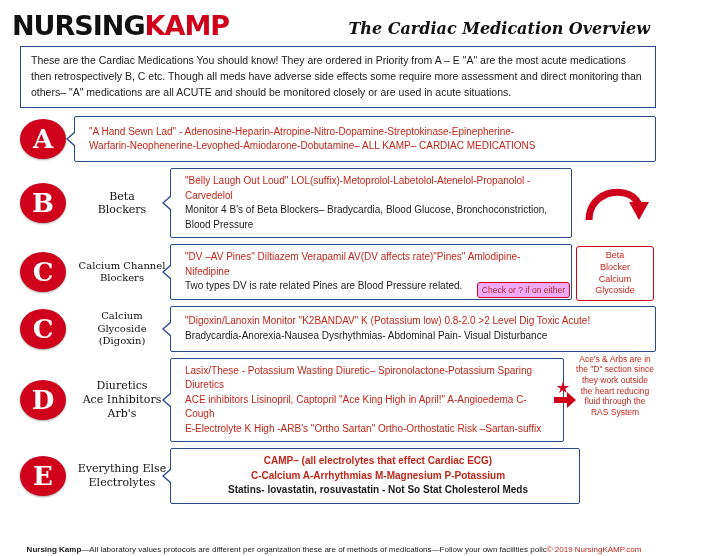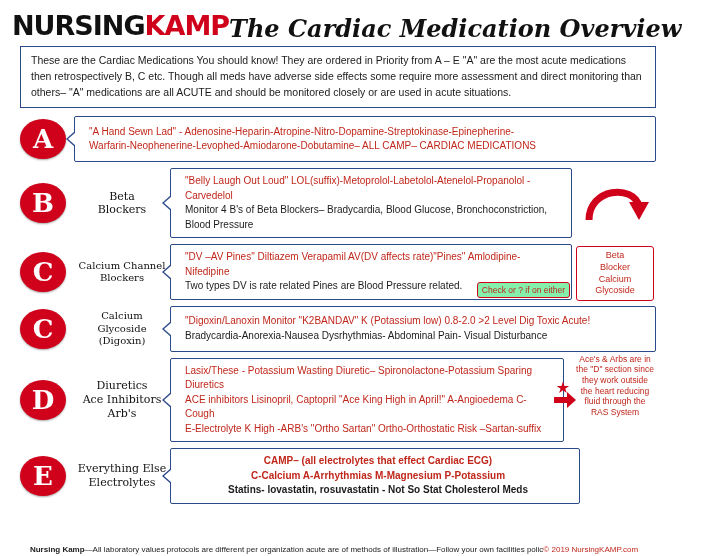--- a/index.html
+++ b/index.html
@@ -10,21 +10,21 @@
     color:#1a1a1a;
     overflow:hidden;
     position:relative;
   }
   .page{position:relative;width:668px;height:556px;box-sizing:border-box;padding:6px 10px 0 10px;}
 
   
   .header{display:flex;align-items:center;justify-content:space-between;height:34px;margin:2px 2px 4px 2px;}
   .logo{font-family:"DejaVu Sans", sans-serif;font-weight:bold;font-size:27px;letter-spacing:-1px;color:#111;white-space:nowrap;}
   .logo .kamp{color:#d0021b;}
-  .title{font-family:"DejaVu Serif", serif;font-weight:bold;font-style:italic;font-size:24px;color:#111;white-space:nowrap;padding-right:6px;margin-top:6px;}
+  .title{font-family:"DejaVu Serif", serif;font-weight:bold;font-style:italic;font-size:16px;color:#111;white-space:nowrap;padding-right:6px;margin-top:6px;}
 
   
   .intro{
     border:1px solid #2b4a8b;
     margin:2px 2px 8px 10px;
     padding:6px 10px 7px 10px;
     font-size:10.5px;
     line-height:1.5;
     color:#1b1b1b;
     font-family:"Liberation Sans", sans-serif;
@@ -104,21 +104,21 @@
     box-sizing:border-box;
   }
   .check-box{
     position:absolute;
     right:86px;
     border:1px solid #d0021b;
     border-radius:3px;
     color:#c0271b;
     font-size:8.5px;
     padding:2px 4px;
-    background:#86efac;
+    background:#f0abfc;
     white-space:nowrap;
   }
   .big-arrow{
     position:absolute;
     color:#d0021b;
     font-size:26px;
     line-height:1;
   }
   .star{color:#d0021b;font-size:16px;line-height:1;}
 
@@ -154,21 +154,21 @@
   </div>
 
   <div class="rows">
 
     <div class="row">
       <div class="badge-wrap">
         <div class="badge">A</div>
       </div>
       <div class="content">
         <div class="line">"A Hand Sewn Lad" - Adenosine-Heparin-Atropine-Nitro-Dopamine-Streptokinase-Epinepherine-</div>
-        <div class="line">Warfarin-Neophenerine-Levophed-Amiodarone-Dobutamine– ALL CAMP– CARDIAC MEDICATIONS</div>
+        <div class="line">Warfarin-Neophenerine-Levophed-Amiodarone-Dobutamine– ALL KAMP– CARDIAC MEDICATIONS</div>
       </div>
     </div>
 
     <div class="row has-callout">
       <div class="badge-wrap">
         <div class="badge">B</div>
       </div>
       <div class="label">Beta<br>Blockers</div>
       <div class="content">
         <div class="line">"Belly Laugh Out Loud" LOL(suffix)-Metoprolol-Labetolol-Atenelol-Propanolol -Carvedelol</div>
@@ -235,16 +235,16 @@
       <div class="content" style="margin-right:76px;font-weight:bold;">
         <div class="line center">CAMP– (all electrolytes that effect Cardiac ECG)</div>
         <div class="line center">C-Calcium A-Arrhythmias M-Magnesium P-Potassium</div>
         <div class="line dark center">Statins- lovastatin, rosuvastatin - Not So Stat Cholesterol Meds</div>
       </div>
     </div>
 
   </div>
 
   <div class="footer">
-    <span class="name">Nursing Kamp</span><span>—</span><span>All laboratory values protocols are different per organization acute are of methods of illustration—Follow your own facilities polic</span><span class="red">© 2019 NursingKAMP.com</span>
+    <span class="name">Nursing Kamp</span><span>—</span><span>All laboratory values protocols are different per organization these are of methods of medications—Follow your own facilities polic</span><span class="red">© 2019 NursingKAMP.com</span>
   </div>
 
 </div>
 
 </body></html>

